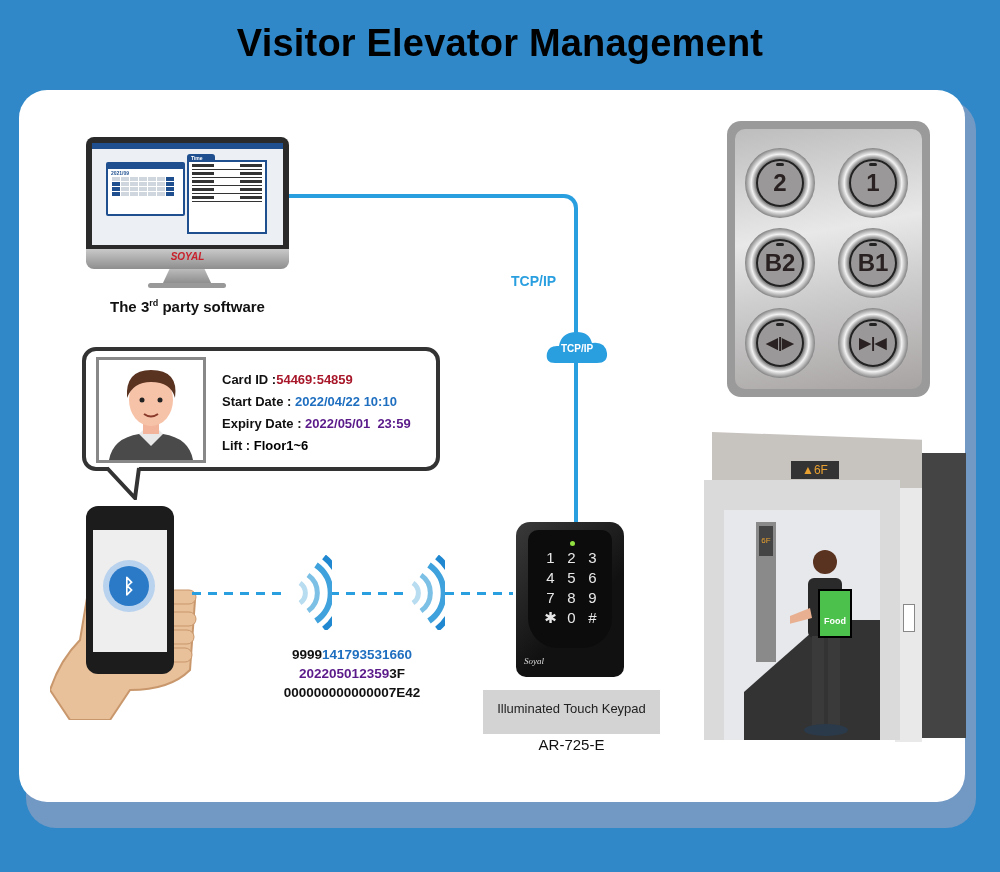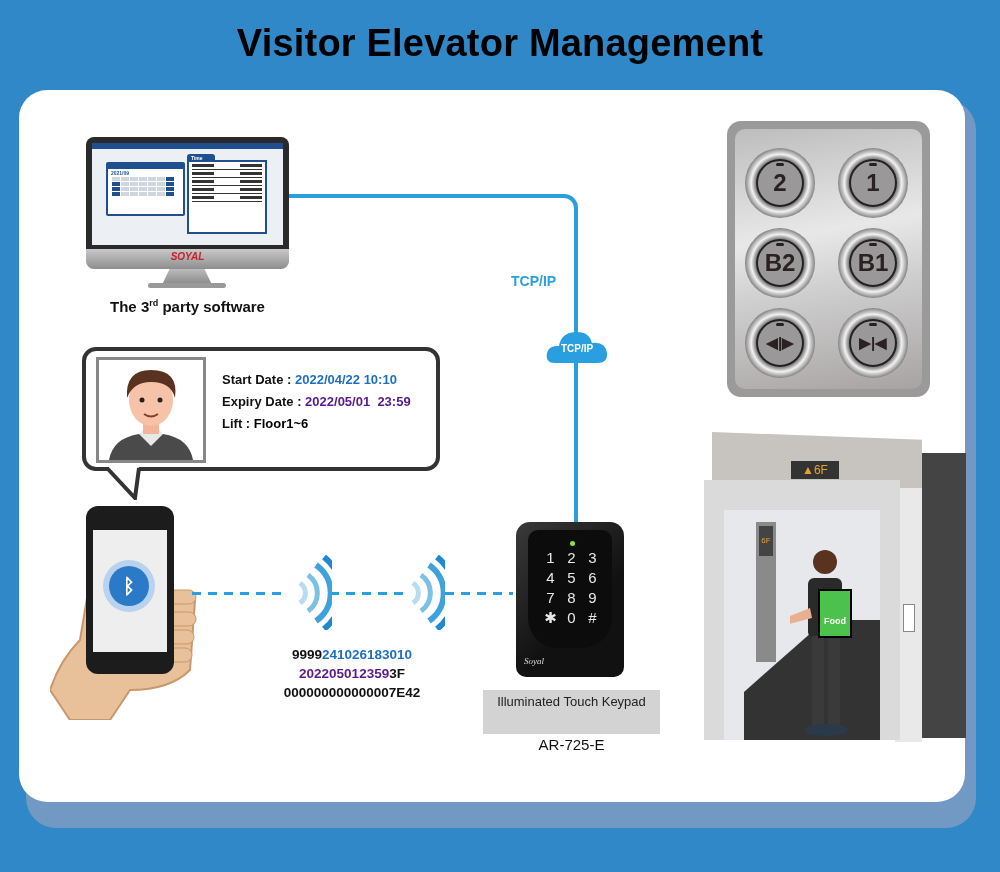--- a/index.html
+++ b/index.html
@@ -49,21 +49,21 @@
   .hand{position:absolute;left:50px;top:540px;width:160px;height:180px;}
   
   .dash{position:absolute;top:592px;height:3px;background:repeating-linear-gradient(90deg,#2a9fe0 0 9px,transparent 9px 16px);}
   .qr{position:absolute;left:222px;top:645px;width:260px;text-align:center;font-weight:bold;font-size:13.5px;line-height:19px;color:#111;}
   
   .kp-body{position:absolute;left:516px;top:522px;width:108px;height:155px;background:linear-gradient(135deg,#3a3a3a,#111 60%);border-radius:14px 14px 10px 10px;}
   .kp-glass{position:absolute;left:528px;top:530px;width:84px;height:118px;background:#0c0c0c;border-radius:10px 10px 30px 30px;}
   .kp-led{position:absolute;left:570px;top:541px;width:5px;height:5px;border-radius:50%;background:#8fe040;}
   .kp-grid{position:absolute;left:540px;top:549px;width:70px;display:grid;grid-template-columns:repeat(3,21px);row-gap:2px;color:#e8e8e8;font-size:15px;text-align:center;line-height:18px;}
   .kp-logo{position:absolute;left:524px;top:656px;color:#ddd;font-style:italic;font-size:9px;font-family:"Liberation Serif",serif;}
-  .kp-label{position:absolute;left:483px;top:690px;width:177px;height:44px;background:#d3d3d3;text-align:center;font-size:13px;line-height:21px;color:#222;padding-top:1px;box-sizing:border-box;}
+  .kp-label{position:absolute;left:483px;top:690px;width:177px;height:44px;background:#d3d3d3;text-align:center;font-size:13px;line-height:21px;color:#222;padding-top:8px;box-sizing:border-box;}
   .kp-model{position:absolute;left:483px;top:736px;width:177px;text-align:center;font-size:15px;color:#111;}
   
   .ep{position:absolute;left:727px;top:121px;width:203px;height:276px;background:#9a9a9a;border-radius:14px;}
   .ep-inner{position:absolute;left:735px;top:129px;width:187px;height:260px;background:linear-gradient(170deg,#bdbdbd,#e8e8e8 40%,#cfcfcf 60%,#a8a3a3);border-radius:10px;}
   .ebtn{position:absolute;width:70px;height:70px;border-radius:50%;background:radial-gradient(circle,#8a8a8a 0 50%,#f2f2f2 58%,#777 72%,#dcdcdc 100%);}
   .ebtn-face{position:absolute;left:11px;top:11px;width:44px;height:44px;border-radius:50%;background:#9a9898;border:2px solid #222;color:#2a2222;font-weight:bold;font-size:24px;text-align:center;line-height:44px;}
   .ebtn-dot{position:absolute;left:31px;top:15px;width:8px;height:3px;background:#222;border-radius:2px;}
   
   .el-wall{position:absolute;left:920px;top:453px;width:46px;height:285px;background:#444;}
   .el-top{position:absolute;left:712px;top:432px;width:210px;height:56px;background:#c7c3bf;clip-path:polygon(0 0,100% 14%,100% 100%,0 100%);}
@@ -173,20 +173,21 @@
     <polygon points="40,74 52,86 64,74 60,70 44,70" fill="#e8e8e8"></polygon>
     <rect x="44" y="58" width="16" height="16" fill="#f2b49a"></rect>
     <ellipse cx="52" cy="40" rx="22" ry="26" fill="#f7c3a8"></ellipse>
     <path d="M28 38 Q26 10 52 10 Q80 10 76 38 Q72 22 52 22 Q34 22 28 38 Z" fill="#5a3220"></path>
     <circle cx="43" cy="40" r="2.5" fill="#222"></circle>
       <circle cx="61" cy="40" r="2.5" fill="#222"></circle>
     <path d="M45 54 Q52 59 59 54" stroke="#8a3a2a" stroke-width="2" fill="none"></path>
   </svg>
 </div>
 <div class="info">
+  <div><span>Card ID :</span><span class="v-red">54469:54859</span></div>
   <div><span>Start Date : </span><span class="v-blue">2022/04/22 10:10</span></div>
   <div><span>Expiry Date : </span><span class="v-purple" style="white-space:pre">2022/05/01  23:59</span></div>
   <div><span>Lift : </span><span class="v-green">Floor1~6</span></div>
 </div>
 
 <svg class="hand" viewBox="0 0 160 180">
   <path d="M20 180 L0 150 Q10 120 30 100 L40 40 Q50 30 58 40 L60 80 L120 60 Q140 50 145 60 L140 130 Q120 150 80 150 L60 180 Z" fill="#e8c09a" stroke="#c9976c" stroke-width="2"></path>
   <rect x="118" y="50" width="28" height="14" rx="7" fill="#e8c09a" stroke="#c9976c"></rect>
   <rect x="112" y="72" width="34" height="14" rx="7" fill="#e8c09a" stroke="#c9976c"></rect>
   <rect x="112" y="90" width="32" height="14" rx="7" fill="#e8c09a" stroke="#c9976c"></rect>
@@ -207,21 +208,21 @@
   <path d="M44 2 A46 46 0 0 1 44 74" stroke="#1f88d0" stroke-width="6" fill="none"></path>
 </svg>
 <svg class="abs" style="left:393px;top:555px;width:52px;height:75px;" viewBox="0 0 52 75">
   <path d="M20 28 A12 12 0 0 1 20 48" stroke="#b8dcf0" stroke-width="5" fill="none"></path>
   <path d="M28 20 A22 22 0 0 1 28 56" stroke="#7cc0e6" stroke-width="5" fill="none"></path>
   <path d="M36 10 A34 34 0 0 1 36 66" stroke="#3fa2dc" stroke-width="6" fill="none"></path>
   <path d="M44 2 A46 46 0 0 1 44 74" stroke="#1f88d0" stroke-width="6" fill="none"></path>
 </svg>
 
 <div class="qr">
-  <div><span>9999</span><span class="v-blue">241026183010</span></div>
+  <div><span>9999</span><span class="v-blue">141793531660</span></div>
   <div><span class="v-purple">202205012359</span><span>3F</span></div>
   <div>000000000000007E42</div>
 </div>
 
 <div class="kp-body"></div>
 <div class="kp-glass"></div>
 <div class="kp-led"></div>
 <div class="kp-grid">
   <span>1</span>
   <span>2</span>

